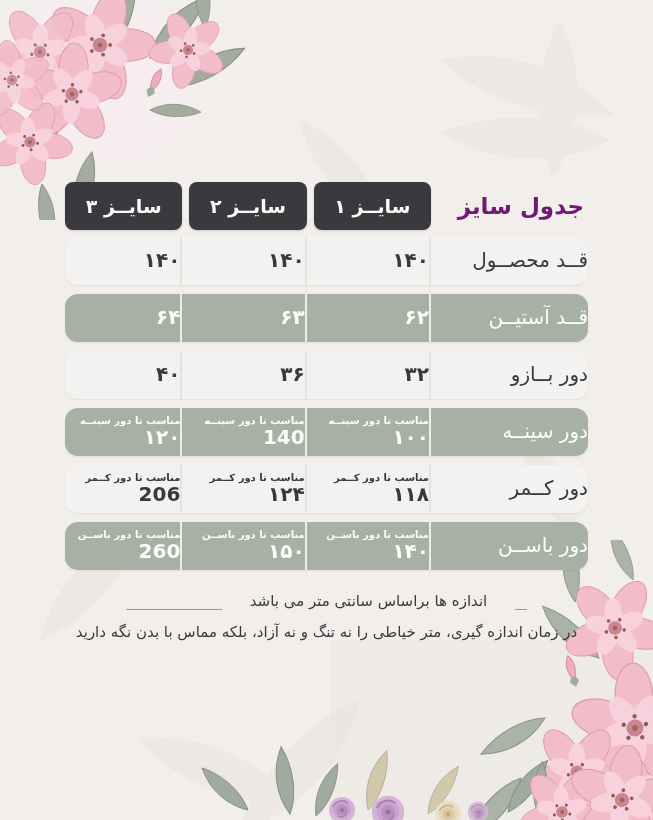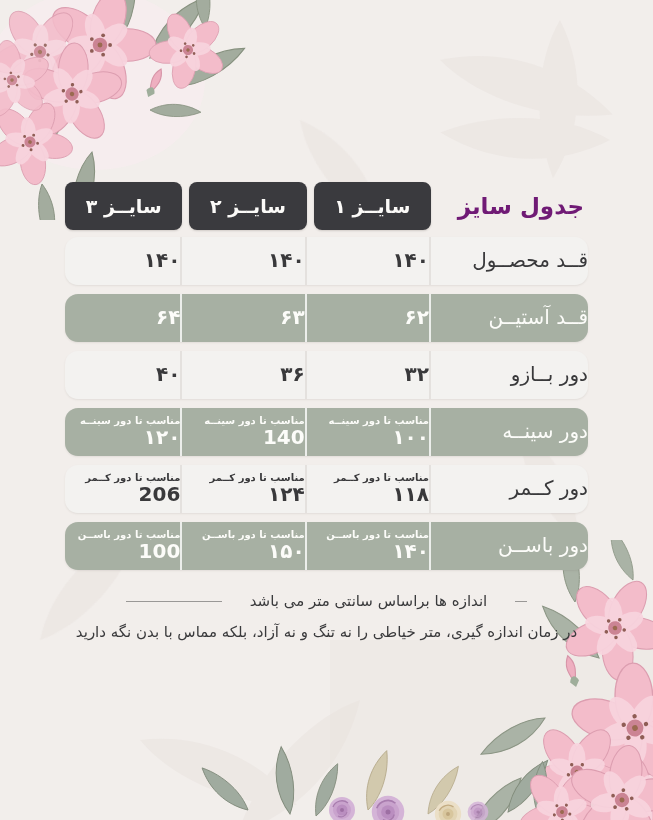--- a/index.html
+++ b/index.html
@@ -34,21 +34,21 @@
   .row.green{background:#a7b0a3; color:#fcfcf9;}
   .cell{display:flex; flex-direction:column; justify-content:center; line-height:1.08; min-width:0;}
   .cell.label{font-size:20px; font-weight:normal;}
   .row.light .cell.value{border-inline-start:2px solid #e4e1de;}
   .row.green .cell.value{border-inline-start:2px solid rgba(255,255,255,.78);}
   .num{font-size:20px; font-weight:bold;}
   .sub{font-size:10px; font-weight:bold; letter-spacing:-.2px;}
   .sub:empty{display:none;}
 
   .footer{margin-top:22px; color:#3a3a3c;}
-  .note1-wrap{display:flex; align-items:center; justify-content:center; gap:28px;}
+  .note1-wrap{display:flex; align-items:flex-end; justify-content:center; gap:28px;}
   .note1{font-size:15px; font-weight:500; white-space:nowrap;}
   .dash{border-top:1.6px solid #9a9896; height:0;}
   .dash.long{width:96px;}
   .dash.short{width:12px;}
   .note2{margin-top:13px; text-align:center; font-size:15px; font-weight:400; white-space:nowrap; letter-spacing:-.3px;}
 </style>
 </head>
 <body>
 
 <div class="canvas">
@@ -266,21 +266,21 @@
       <div class="cell value">
           <span class="sub">مناسب تا دور باســن</span>
           <span class="num">۱۴۰</span>
         </div>
       <div class="cell value">
           <span class="sub">مناسب تا دور باســن</span>
           <span class="num">۱۵۰</span>
         </div>
       <div class="cell value">
           <span class="sub">مناسب تا دور باســن</span>
-          <span class="num">100</span>
+          <span class="num">260</span>
         </div>
     </div>
 
     <div class="footer">
       <div class="note1-wrap">
         <span class="dash short"></span>
         <span class="note1">اندازه ها براساس سانتی متر می باشد</span>
         <span class="dash long"></span>
       </div>
       <div class="note2">در زمان اندازه گیری، متر خیاطی را نه تنگ و نه آزاد، بلکه مماس با بدن نگه دارید</div>

